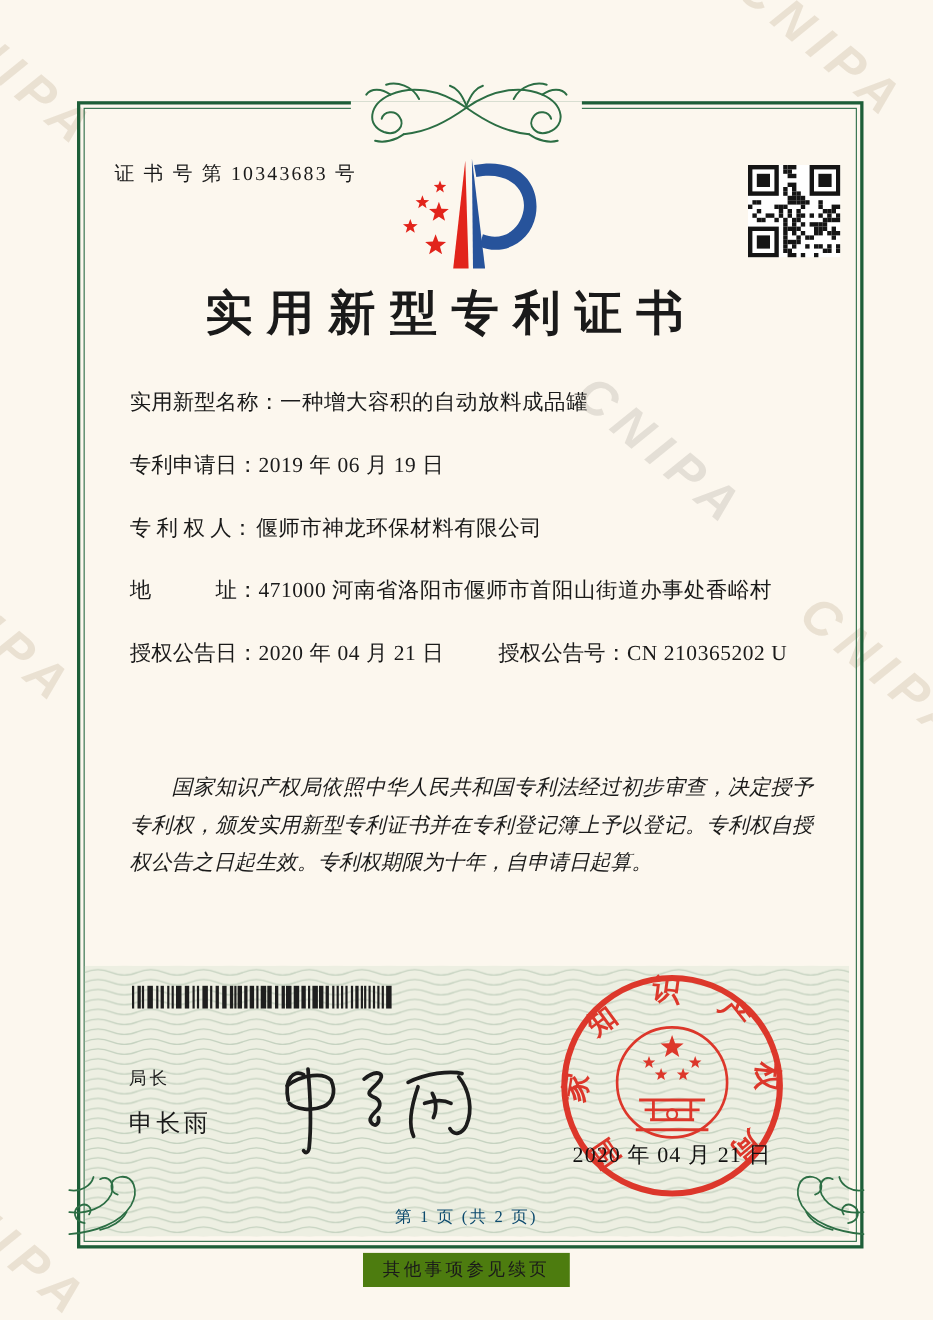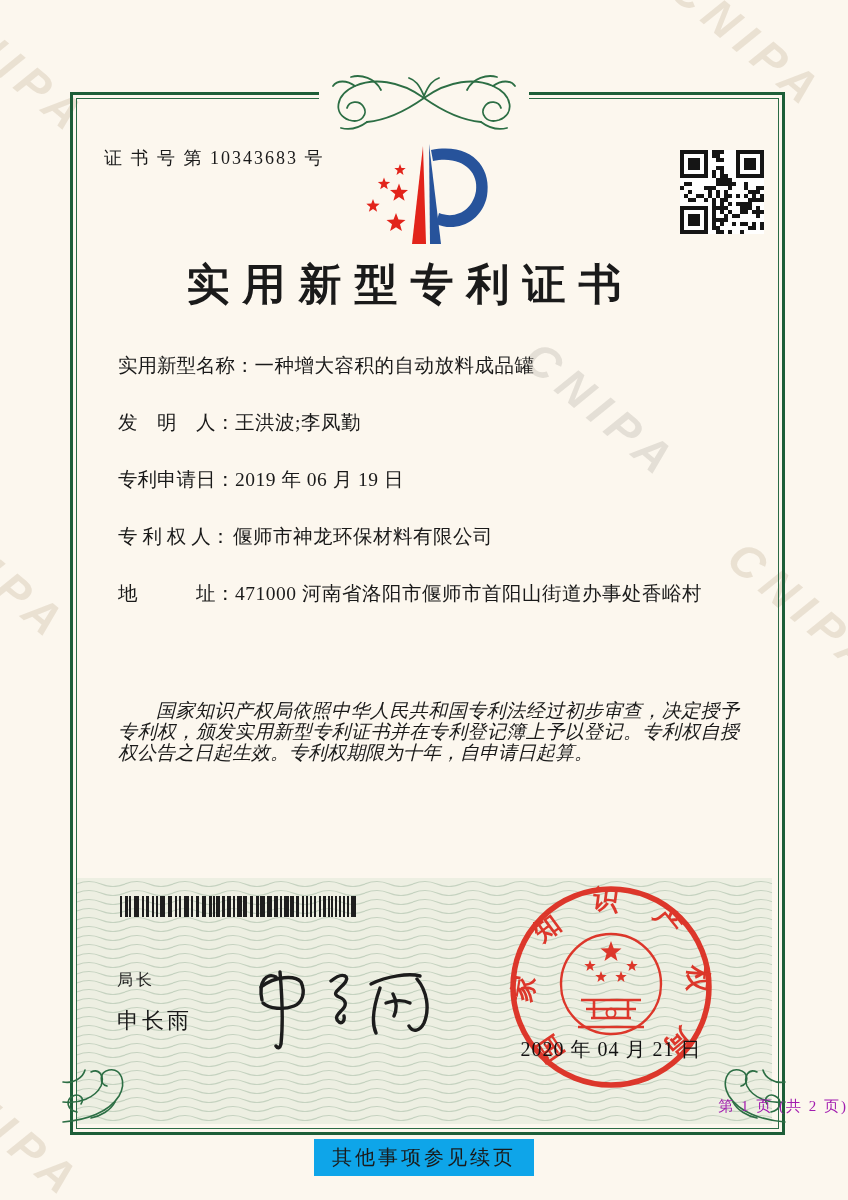--- a/index.html
+++ b/index.html
@@ -22,33 +22,33 @@
   .certno{left:104px;top:146px;font-size:18px;letter-spacing:2px;}
   .logo{left:330px;top:134px;}
   .qr{left:680px;top:150px;}
   .title{left:0;top:256px;width:808px;text-align:center;font-size:43px;font-weight:bold;
          letter-spacing:13px;text-indent:13px;}
   .rows{left:118px;top:352px;width:625px;font-size:19.5px;}
   .row{margin-bottom:30px;white-space:nowrap;}
   .row .lab{display:inline-block;min-width:115px;}
   .row .val{letter-spacing:0.5px;}
   .grant .v1{display:inline-block;width:218px;}
-  .body-text{left:118px;top:700px;width:621px;font-size:19px;line-height:21px;
+  .body-text{left:118px;top:700px;width:621px;font-size:19px;line-height:34px;
              text-align:justify;font-style:italic;}
   .body-text p{margin:0;text-indent:2em;}
   .barcode{left:120px;top:896px;}
   .signer-title{left:117px;top:970px;font-size:16px;letter-spacing:3px;}
   .signer-name{left:117px;top:1006px;font-size:22px;letter-spacing:3px;}
   .signature{left:213px;top:943px;}
   .seal{left:506px;top:882px;}
   .seal-date{left:506px;top:1036px;width:210px;text-align:center;font-size:20px;
              letter-spacing:1px;color:#121212;}
-  .pagenum{left:0;top:1097px;width:848px;text-align:right;font-size:15px;letter-spacing:2px;color:#a21caf;}
-  .note{left:50%;top:1139px;transform:translateX(-50%);background:#0ea5e9;
-        padding:5px 18px;font-size:20px;letter-spacing:3px;}
+  .pagenum{left:0;top:1097px;width:848px;text-align:center;font-size:15px;letter-spacing:2px;color:#0c4a6e;}
+  .note{left:50%;top:1139px;transform:translateX(-50%);background:#4d7c0f;
+        padding:5px 18px;font-size:16px;letter-spacing:3px;}
   .orn{left:289px;top:68px;z-index:2;}
   .corner{z-index:2;}
 </style>
 </head>
 <body>
 
 <div class="wm" style="left:-42px;top:-14px;">CNIPA</div>
 <div class="wm" style="left:694px;top:-40px;">CNIPA</div>
 <div class="wm gray" style="left:548px;top:330px;">CNIPA</div>
 <div class="wm" style="left:-62px;top:492px;">CNIPA</div>
@@ -241,24 +241,26 @@
       <rect x="0" y="56" width="28" height="28"></rect>
       <rect x="4" y="60" width="20" height="20" fill="#ffffff"></rect>
       <rect x="8" y="64" width="12" height="12"></rect>
     </g>
 </svg>
 
 <div class="abs content title">实用新型专利证书</div>
 
 <div class="abs content rows">
   <div class="row"><span class="lab">实用新型名称：</span><span class="val">一种增大容积的自动放料成品罐</span></div>
-  <div class="row"><span class="lab">发　明　人：</span><span class="val">王洪波;李凤勤</span></div>
   <div class="row"><span class="lab">专利申请日：</span><span class="val">2019 年 06 月 19 日</span></div>
   <div class="row"><span class="lab">专 利 权 人：</span><span class="val">偃师市神龙环保材料有限公司</span></div>
   <div class="row"><span class="lab">地　　　址：</span><span class="val">471000 河南省洛阳市偃师市首阳山街道办事处香峪村</span></div>
+  <div class="row grant">
+    <span class="lab">授权公告日：</span><span class="val v1">2020 年 04 月 21 日</span><span class="lab" style="min-width:0;">授权公告号：</span><span class="val">CN 210365202 U</span>
+  </div>
 </div>
 
 <div class="abs content body-text">
   <p>国家知识产权局依照中华人民共和国专利法经过初步审查，决定授予专利权，颁发实用新型专利证书并在专利登记簿上予以登记。专利权自授权公告之日起生效。专利权期限为十年，自申请日起算。</p>
 </div>
 
 <svg class="abs content barcode" width="237" height="21">
   <g id="barcode-bars" fill="#1e1e1e">
       <rect x="0" y="0" width="2" height="21"></rect>
       <rect x="5" y="0" width="3" height="21"></rect>

